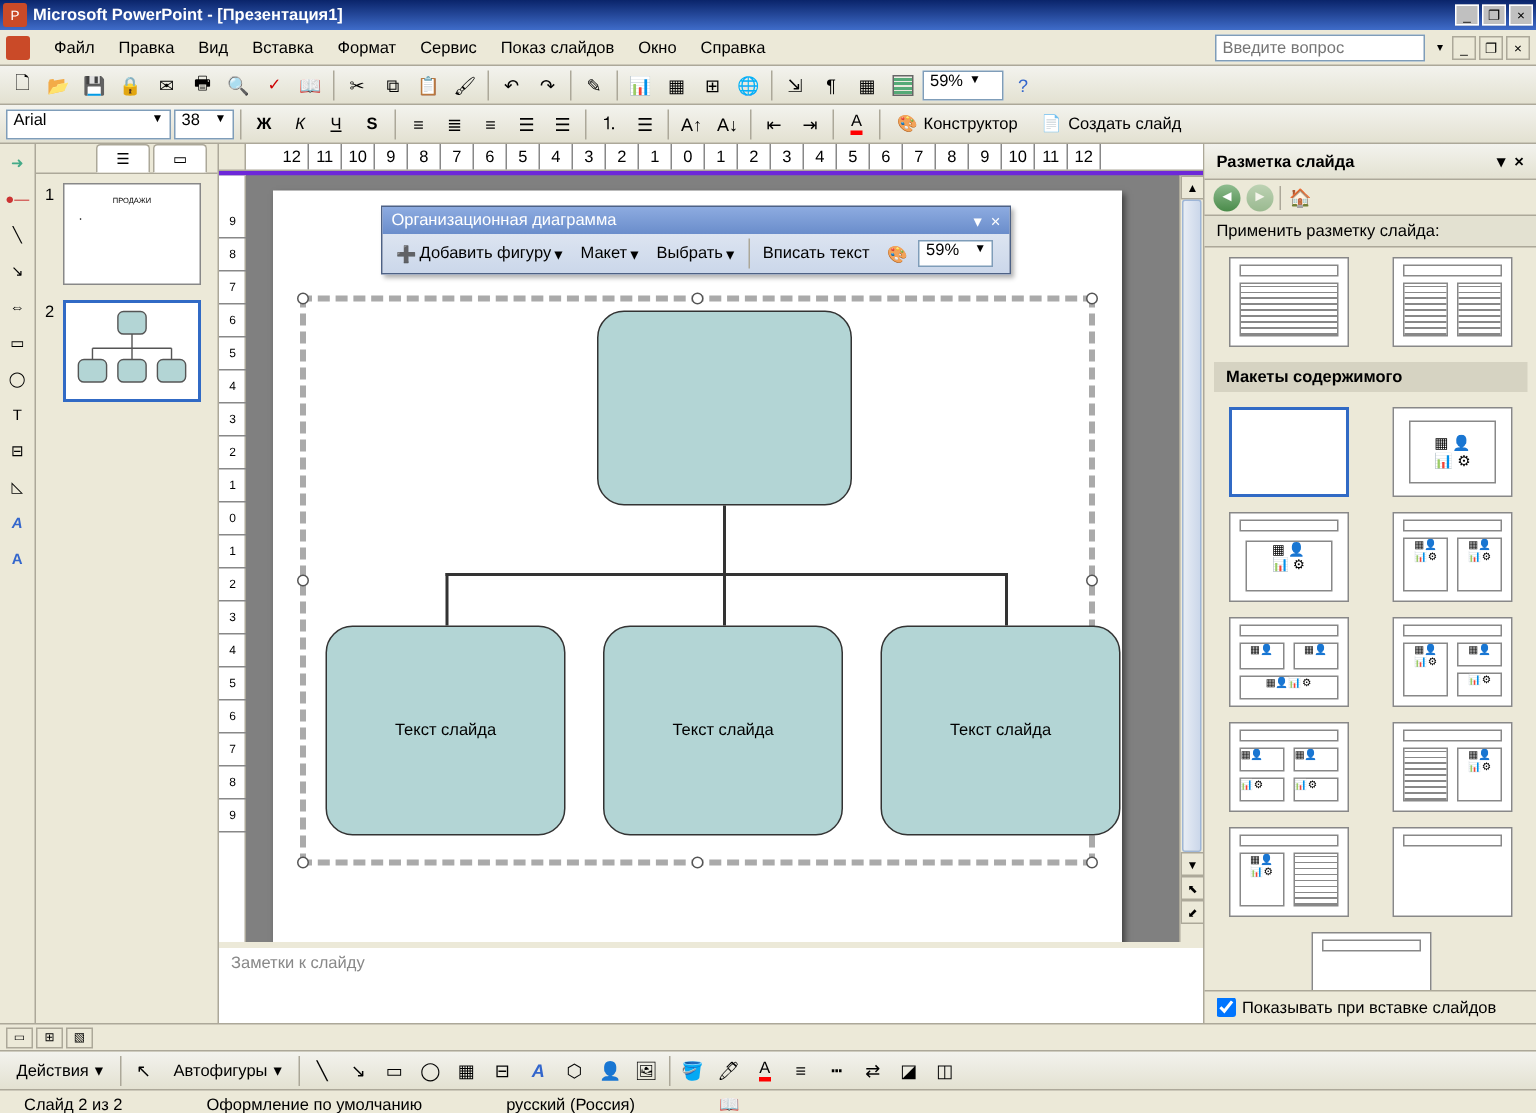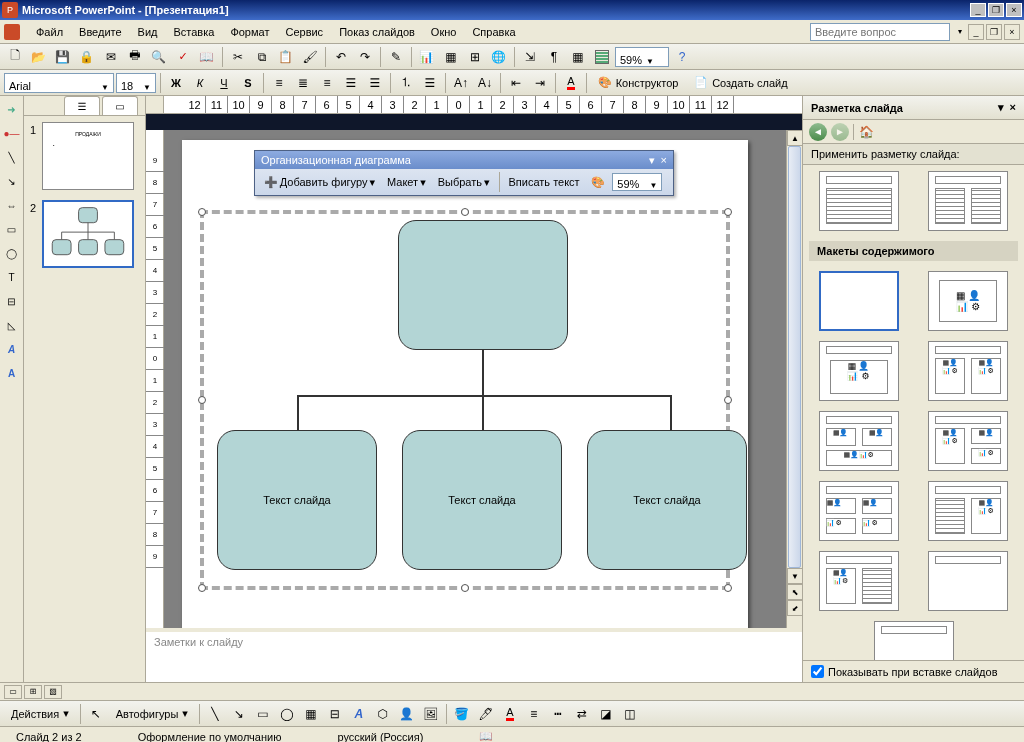--- a/index.html
+++ b/index.html
@@ -13,21 +13,21 @@
 .menu-bar .app-sm { width: 16px; height: 16px; background: #CA4A28; margin-right: 8px; border-radius: 2px; }
 .menu-bar .menu-item { padding: 2px 8px; cursor: pointer; }
 .menu-bar .ask { margin-left: auto; margin-right: 8px; padding-left: 15px; }
 .menu-bar .ask input { width: 140px; height: 18px; border: 1px solid #7F9DB9; padding: 0 4px; font-size: 11px; color: #888; }
 .menu-bar .mini-btns { display: flex; gap: 2px; }
 .menu-bar .mini-btn { width: 16px; height: 16px; border: 1px solid #ACA899; background: #ECE9D8; display: flex; align-items: center; justify-content: center; font-size: 9px; cursor: pointer; }
 
 .toolbar { height: 26px; background: linear-gradient(to bottom, #F3F3EE, #E3E1D1); display: flex; align-items: center; padding: 0 4px; gap: 2px; border-bottom: 1px solid #ACA899; }
 .tb-btn { width: 22px; height: 22px; display: flex; align-items: center; justify-content: center; cursor: pointer; border: 1px solid transparent; font-size: 12px; }
 .tb-sep { width: 1px; height: 20px; background: #ACA899; margin: 0 2px; }
-.tb-sel { height: 20px; border: 1px solid #7F9DB9; background: white; display: flex; align-items: flex-end; padding: 0 4px; gap: 4px; }
+.tb-sel { height: 20px; border: 1px solid #7F9DB9; background: white; display: flex; align-items: flex-start; padding: 0 4px; gap: 4px; }
 .tb-sel .dd { color: #000; font-size: 8px; }
 .tb-text-btn { height: 22px; padding: 0 6px; display: flex; align-items: center; gap: 4px; cursor: pointer; border: 1px solid transparent; }
 
 .main-area { display: flex; height: 586px; }
 
 .left-rail { width: 24px; background: #ECE9D8; border-right: 1px solid #ACA899; display: flex; flex-direction: column; align-items: center; padding-top: 4px; gap: 6px; }
 .left-rail .rb { width: 18px; height: 18px; display: flex; align-items: center; justify-content: center; cursor: pointer; font-size: 10px; }
 
 .thumb-panel { width: 122px; background: #ECE9D8; border-right: 1px solid #ACA899; display: flex; flex-direction: column; }
 .thumb-tabs { height: 20px; display: flex; border-bottom: 1px solid #ACA899; padding-left: 40px; }
@@ -35,21 +35,21 @@
 .thumb-list { flex: 1; padding: 6px; overflow: hidden; }
 .thumb-item { display: flex; margin-bottom: 10px; }
 .thumb-num { width: 12px; font-size: 11px; padding-top: 2px; }
 .thumb-slide { width: 92px; height: 68px; background: white; border: 1px solid #888; position: relative; }
 .thumb-slide.active { border: 2px solid #316AC5; }
 .ts1 .h { position: absolute; top: 8px; left: 10px; right: 10px; font-size: 5px; text-align: center; }
 .ts1 .b { position: absolute; top: 20px; left: 10px; font-size: 4px; }
 .ts2 svg { width: 100%; height: 100%; }
 
 .editor { flex: 1; display: flex; flex-direction: column; background: #808080; }
-.ruler-row { height: 34px; background: #0f172a; display: flex; }
+.ruler-row { height: 21px; background: #6d28d9; display: flex; }
 .ruler-corner { width: 18px; height: 18px; background: #ECE9D8; border-right: 1px solid #ACA899; border-bottom: 1px solid #ACA899; }
 .ruler-h { flex: 1; height: 18px; background: #fff; border-bottom: 1px solid #ACA899; position: relative; overflow: hidden; font-size: 8px; }
 .ruler-h .ticks { display: flex; position: absolute; left: 20px; white-space: nowrap; }
 .ruler-h .tick { width: 22px; text-align: center; border-right: 1px solid #888; height: 18px; line-height: 18px; }
 .editor-body { flex: 1; display: flex; }
 .ruler-v { width: 18px; background: #fff; border-right: 1px solid #ACA899; position: relative; }
 .ruler-v .ticks { position: absolute; top: 20px; }
 .ruler-v .tick { height: 22px; width: 18px; text-align: center; border-bottom: 1px solid #888; font-size: 8px; display: flex; align-items: center; justify-content: center; }
 .canvas-wrap { flex: 1; position: relative; overflow: hidden; background: #808080; }
 .slide { position: absolute; left: 18px; top: 10px; width: 566px; height: 614px; background: white; box-shadow: 2px 2px 4px rgba(0,0,0,0.5); }
@@ -98,21 +98,21 @@
   <div class="win-btns">
     <div class="win-btn">_</div>
     <div class="win-btn">❐</div>
     <div class="win-btn">×</div>
   </div>
 </div>
 
 <div class="menu-bar">
   <span class="app-sm"></span>
   <span class="menu-item">Файл</span>
-  <span class="menu-item">Введите</span>
+  <span class="menu-item">Правка</span>
   <span class="menu-item">Вид</span>
   <span class="menu-item">Вставка</span>
   <span class="menu-item">Формат</span>
   <span class="menu-item">Сервис</span>
   <span class="menu-item">Показ слайдов</span>
   <span class="menu-item">Окно</span>
   <span class="menu-item">Справка</span>
   <div class="ask">
     <input placeholder="Введите вопрос" style="">
   </div>
@@ -164,21 +164,21 @@
   </div>
   <div class="tb-btn" style="color:#36C">?</div>
 </div>
 
 <div class="toolbar">
   <div class="tb-sel" style="width:110px">
     <span>Arial</span>
       <span class="dd" style="margin-left:auto">▼</span>
   </div>
   <div class="tb-sel" style="width:40px">
-    <span>18</span>
+    <span>38</span>
       <span class="dd" style="margin-left:auto">▼</span>
   </div>
   <div class="tb-sep"></div>
   <div class="tb-btn">
       <b>Ж</b>
     </div>
   <div class="tb-btn">
       <i>К</i>
     </div>
   <div class="tb-btn">

